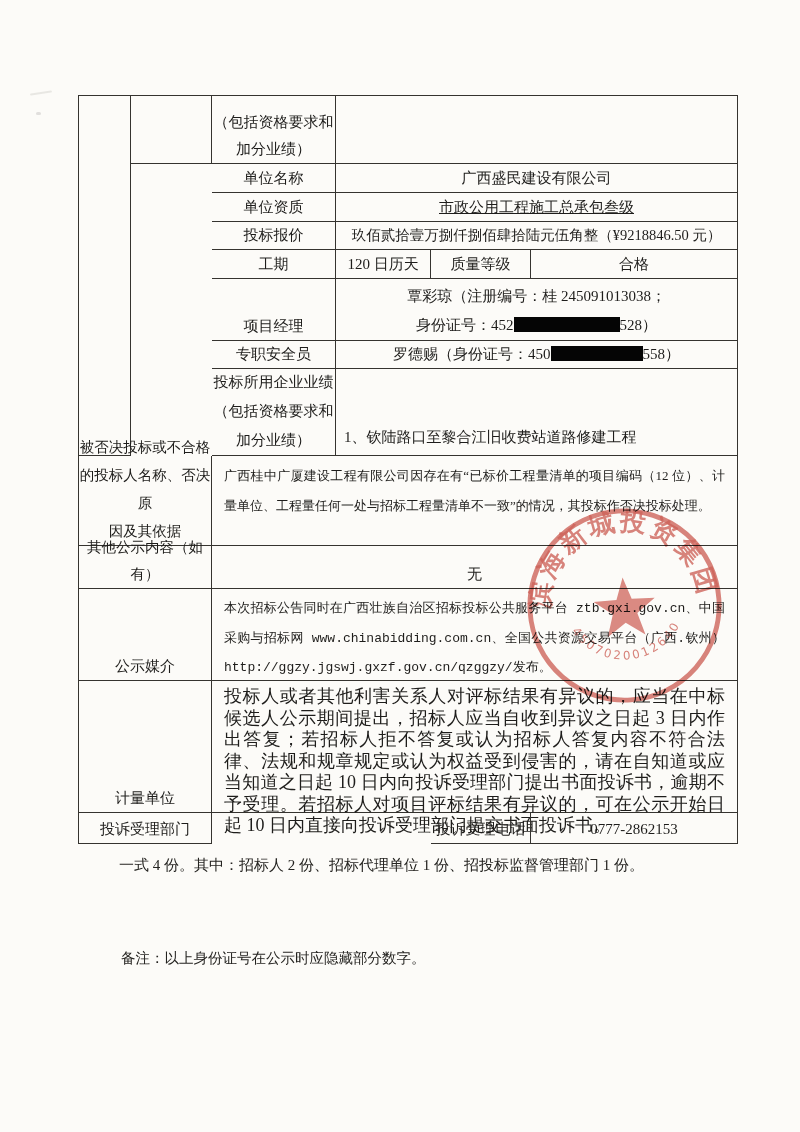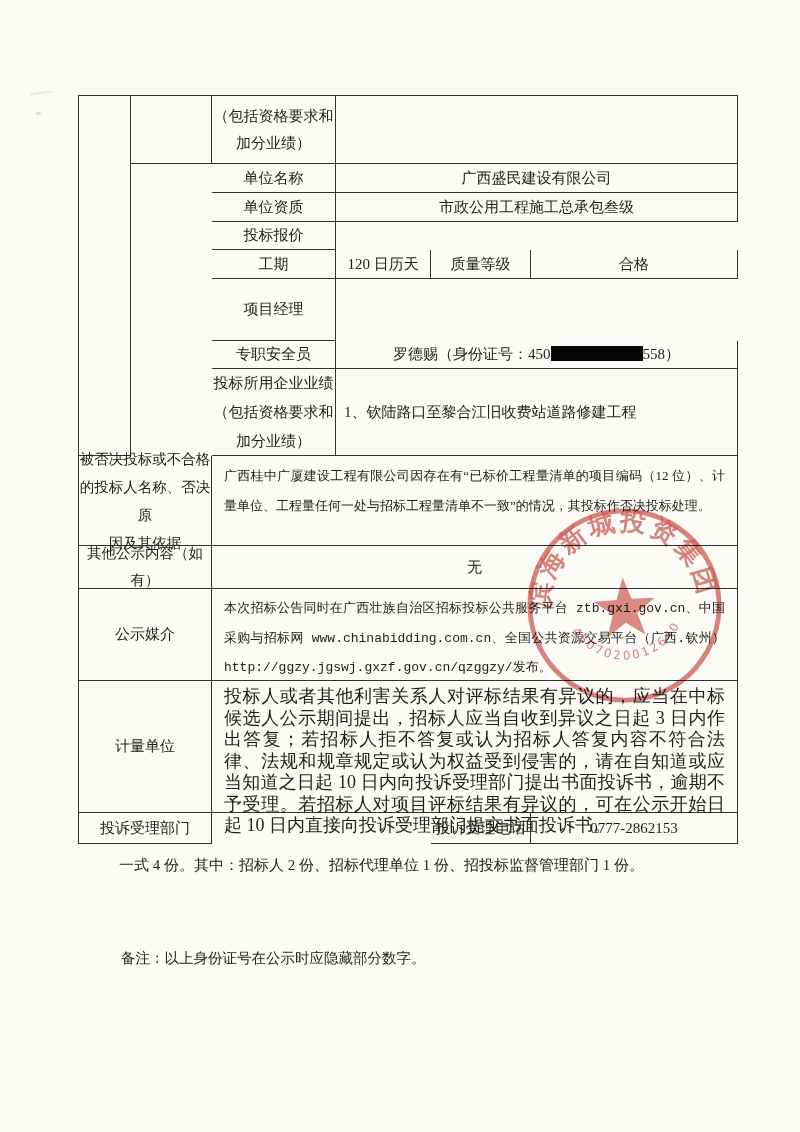--- a/index.html
+++ b/index.html
@@ -6,21 +6,21 @@
   .page {
     position:relative; width:800px; height:1132px; margin:0 auto;
     background:#fcfbf8;
     font-family:"Liberation Serif","DejaVu Serif",serif;
     color:#1e1d1b; overflow:hidden;
   }
   .tbl { position:absolute; left:78px; top:95px; width:659px; height:748px;
          border-top:1.5px solid #35332f; border-left:1.5px solid #35332f; }
   .cell { position:absolute; box-sizing:border-box;
           border-right:1.5px solid #35332f; border-bottom:1.5px solid #35332f;
-          display:flex; flex-direction:column; align-items:center; justify-content:center;
+          display:flex; flex-direction:column; align-items:center; justify-content:flex-end;
           text-align:center; font-size:15px; line-height:27px; }
   .cell.vleft { align-items:flex-start; text-align:left; padding:4px 8px; }
   .cell.para { display:block; text-align:justify; padding:5px 12px 0 12px; }
   .p30 { font-size:13px; line-height:29.5px; }
   .p22 { font-size:18px; line-height:21.5px; padding-top:7px; }
   .lh29 { line-height:29px; }
   .redact { display:inline-block; background:#050505; height:15px; vertical-align:-2px; }
   .note { position:absolute; font-size:15px; color:#242320; }
   .stamp { position:absolute; left:517px; top:498px; width:215px; height:215px;
            mix-blend-mode:multiply; opacity:.85; transform:rotate(-4deg); }
@@ -48,43 +48,52 @@
     <div class="cell" style="left:133px;top:68px;width:124px;height:29px;">
       <div>单位名称</div>
     </div>
     <div class="cell" style="left:257px;top:68px;width:402px;height:29px;">
       <div>广西盛民建设有限公司</div>
     </div>
 
     <div class="cell" style="left:133px;top:97px;width:124px;height:29px;">
       <div>单位资质</div>
     </div>
-    <div class="cell" style="left:257px;top:97px;width:402px;height:29px;">
+    <div class="cell" style="left:257px;top:97px;width:402px;height:29px;text-decoration:underline;">
       <div>市政公用工程施工总承包叁级</div>
     </div>
 
     <div class="cell" style="left:133px;top:126px;width:124px;height:28px;">
       <div>投标报价</div>
+    </div>
+    <div class="cell" style="left:257px;top:126px;width:402px;height:28px;font-size:14.5px;">
+      <div>玖佰贰拾壹万捌仟捌佰肆拾陆元伍角整（¥9218846.50 元）</div>
     </div>
 
     <div class="cell" style="left:133px;top:154px;width:124px;height:29px;">
       <div>工期</div>
     </div>
     <div class="cell" style="left:257px;top:154px;width:95px;height:29px;">
       <div>120 日历天</div>
     </div>
     <div class="cell" style="left:352px;top:154px;width:100px;height:29px;">
       <div>质量等级</div>
     </div>
     <div class="cell" style="left:452px;top:154px;width:207px;height:29px;">
       <div>合格</div>
     </div>
 
     <div class="cell" style="left:133px;top:183px;width:124px;height:62px;">
       <div>项目经理</div>
+    </div>
+    <div class="cell lh29" style="left:257px;top:183px;width:402px;height:62px;">
+      <div>覃彩琼（注册编号：桂 245091013038；</div>
+      <div>
+        <span>身份证号：452</span><span class="redact" style="width:106px;"></span><span>528）</span>
+      </div>
     </div>
 
     <div class="cell" style="left:133px;top:245px;width:124px;height:28px;">
       <div>专职安全员</div>
     </div>
     <div class="cell" style="left:257px;top:245px;width:402px;height:28px;">
       <div>
         <span>罗德赐（身份证号：450</span><span class="redact" style="width:92px;"></span><span>558）</span>
       </div>
     </div>

